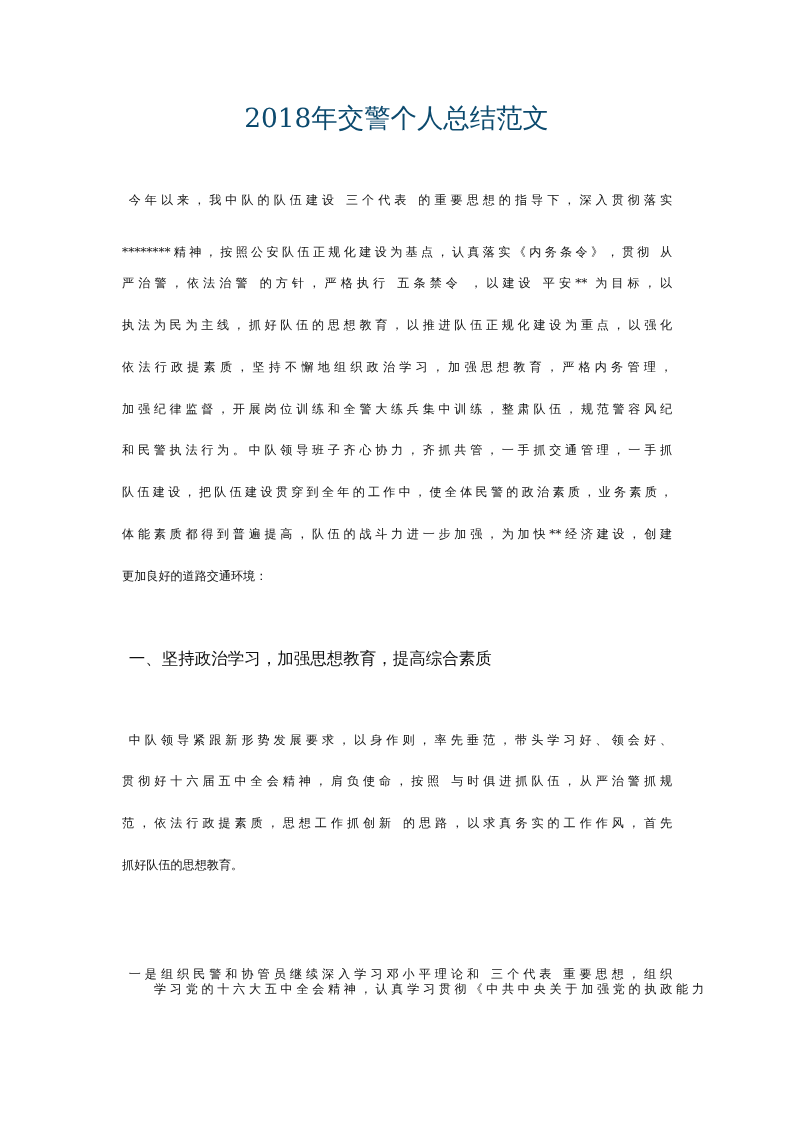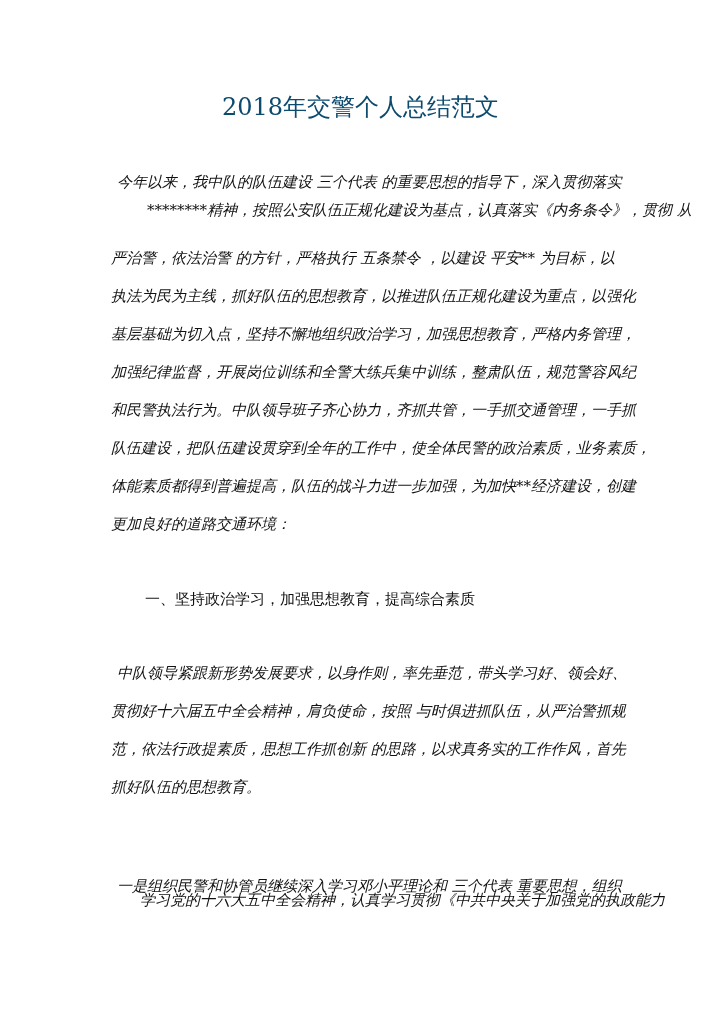--- a/index.html
+++ b/index.html
@@ -30,27 +30,26 @@
       text-align: center;
       font-size: 24px;
       line-height: 30px;
       color: #0c4a6e;
       white-space: nowrap;
     }
     .line {
       position: absolute;
       left: 111px;
       width: 500px;
-      font-size: 15px;
+      font-size: 11px;
       line-height: 20px;
       white-space: nowrap;
       text-align: justify;
       text-align-last: justify;
       color: #111111;
-      font-style: italic;
     }
     .line.last {
       text-align-last: left;
     }
     .line.indent {
       left: 117px;
       width: 494px;
     }
     .heading {
       position: absolute;
@@ -63,32 +62,32 @@
   </style>
 </head>
 <body>
 
 <div class="page">
 
   <div class="title">2018年交警个人总结范文</div>
 
   <div>
     <div class="line indent" style="top:172px;">今年以来，我中队的队伍建设 三个代表 的重要思想的指导下，深入贯彻落实</div>
-    <div class="line" style="top:200px;margin-left:36px;">********精神，按照公安队伍正规化建设为基点，认真落实《内务条令》，贯彻 从</div>
+    <div class="line" style="top:220px;">********精神，按照公安队伍正规化建设为基点，认真落实《内务条令》，贯彻 从</div>
     <div class="line" style="top:248px;">严治警，依法治警 的方针，严格执行 五条禁令 ，以建设 平安** 为目标，以</div>
     <div class="line" style="top:286px;">执法为民为主线，抓好队伍的思想教育，以推进队伍正规化建设为重点，以强化</div>
-    <div class="line" style="top:324px;">基层基础为切入点，坚持不懈地组织政治学习，加强思想教育，严格内务管理，</div>
+    <div class="line" style="top:324px;">依法行政提素质，坚持不懈地组织政治学习，加强思想教育，严格内务管理，</div>
     <div class="line" style="top:362px;">加强纪律监督，开展岗位训练和全警大练兵集中训练，整肃队伍，规范警容风纪</div>
     <div class="line" style="top:400px;">和民警执法行为。中队领导班子齐心协力，齐抓共管，一手抓交通管理，一手抓</div>
     <div class="line" style="top:438px;">队伍建设，把队伍建设贯穿到全年的工作中，使全体民警的政治素质，业务素质，</div>
     <div class="line" style="top:476px;">体能素质都得到普遍提高，队伍的战斗力进一步加强，为加快**经济建设，创建</div>
     <div class="line last" style="top:514px;">更加良好的道路交通环境：</div>
   </div>
 
-  <div class="heading" style="top:589px;margin-left:28px;">一、坚持政治学习，加强思想教育，提高综合素质</div>
+  <div class="heading" style="top:589px;">一、坚持政治学习，加强思想教育，提高综合素质</div>
 
   <div>
     <div class="line indent" style="top:663px;">中队领导紧跟新形势发展要求，以身作则，率先垂范，带头学习好、领会好、</div>
     <div class="line" style="top:701px;">贯彻好十六届五中全会精神，肩负使命，按照 与时俱进抓队伍，从严治警抓规</div>
     <div class="line" style="top:739px;">范，依法行政提素质，思想工作抓创新 的思路，以求真务实的工作作风，首先</div>
     <div class="line last" style="top:777px;">抓好队伍的思想教育。</div>
   </div>
 
   <div>
     <div class="line indent" style="top:876px;">一是组织民警和协管员继续深入学习邓小平理论和 三个代表 重要思想，组织</div>

